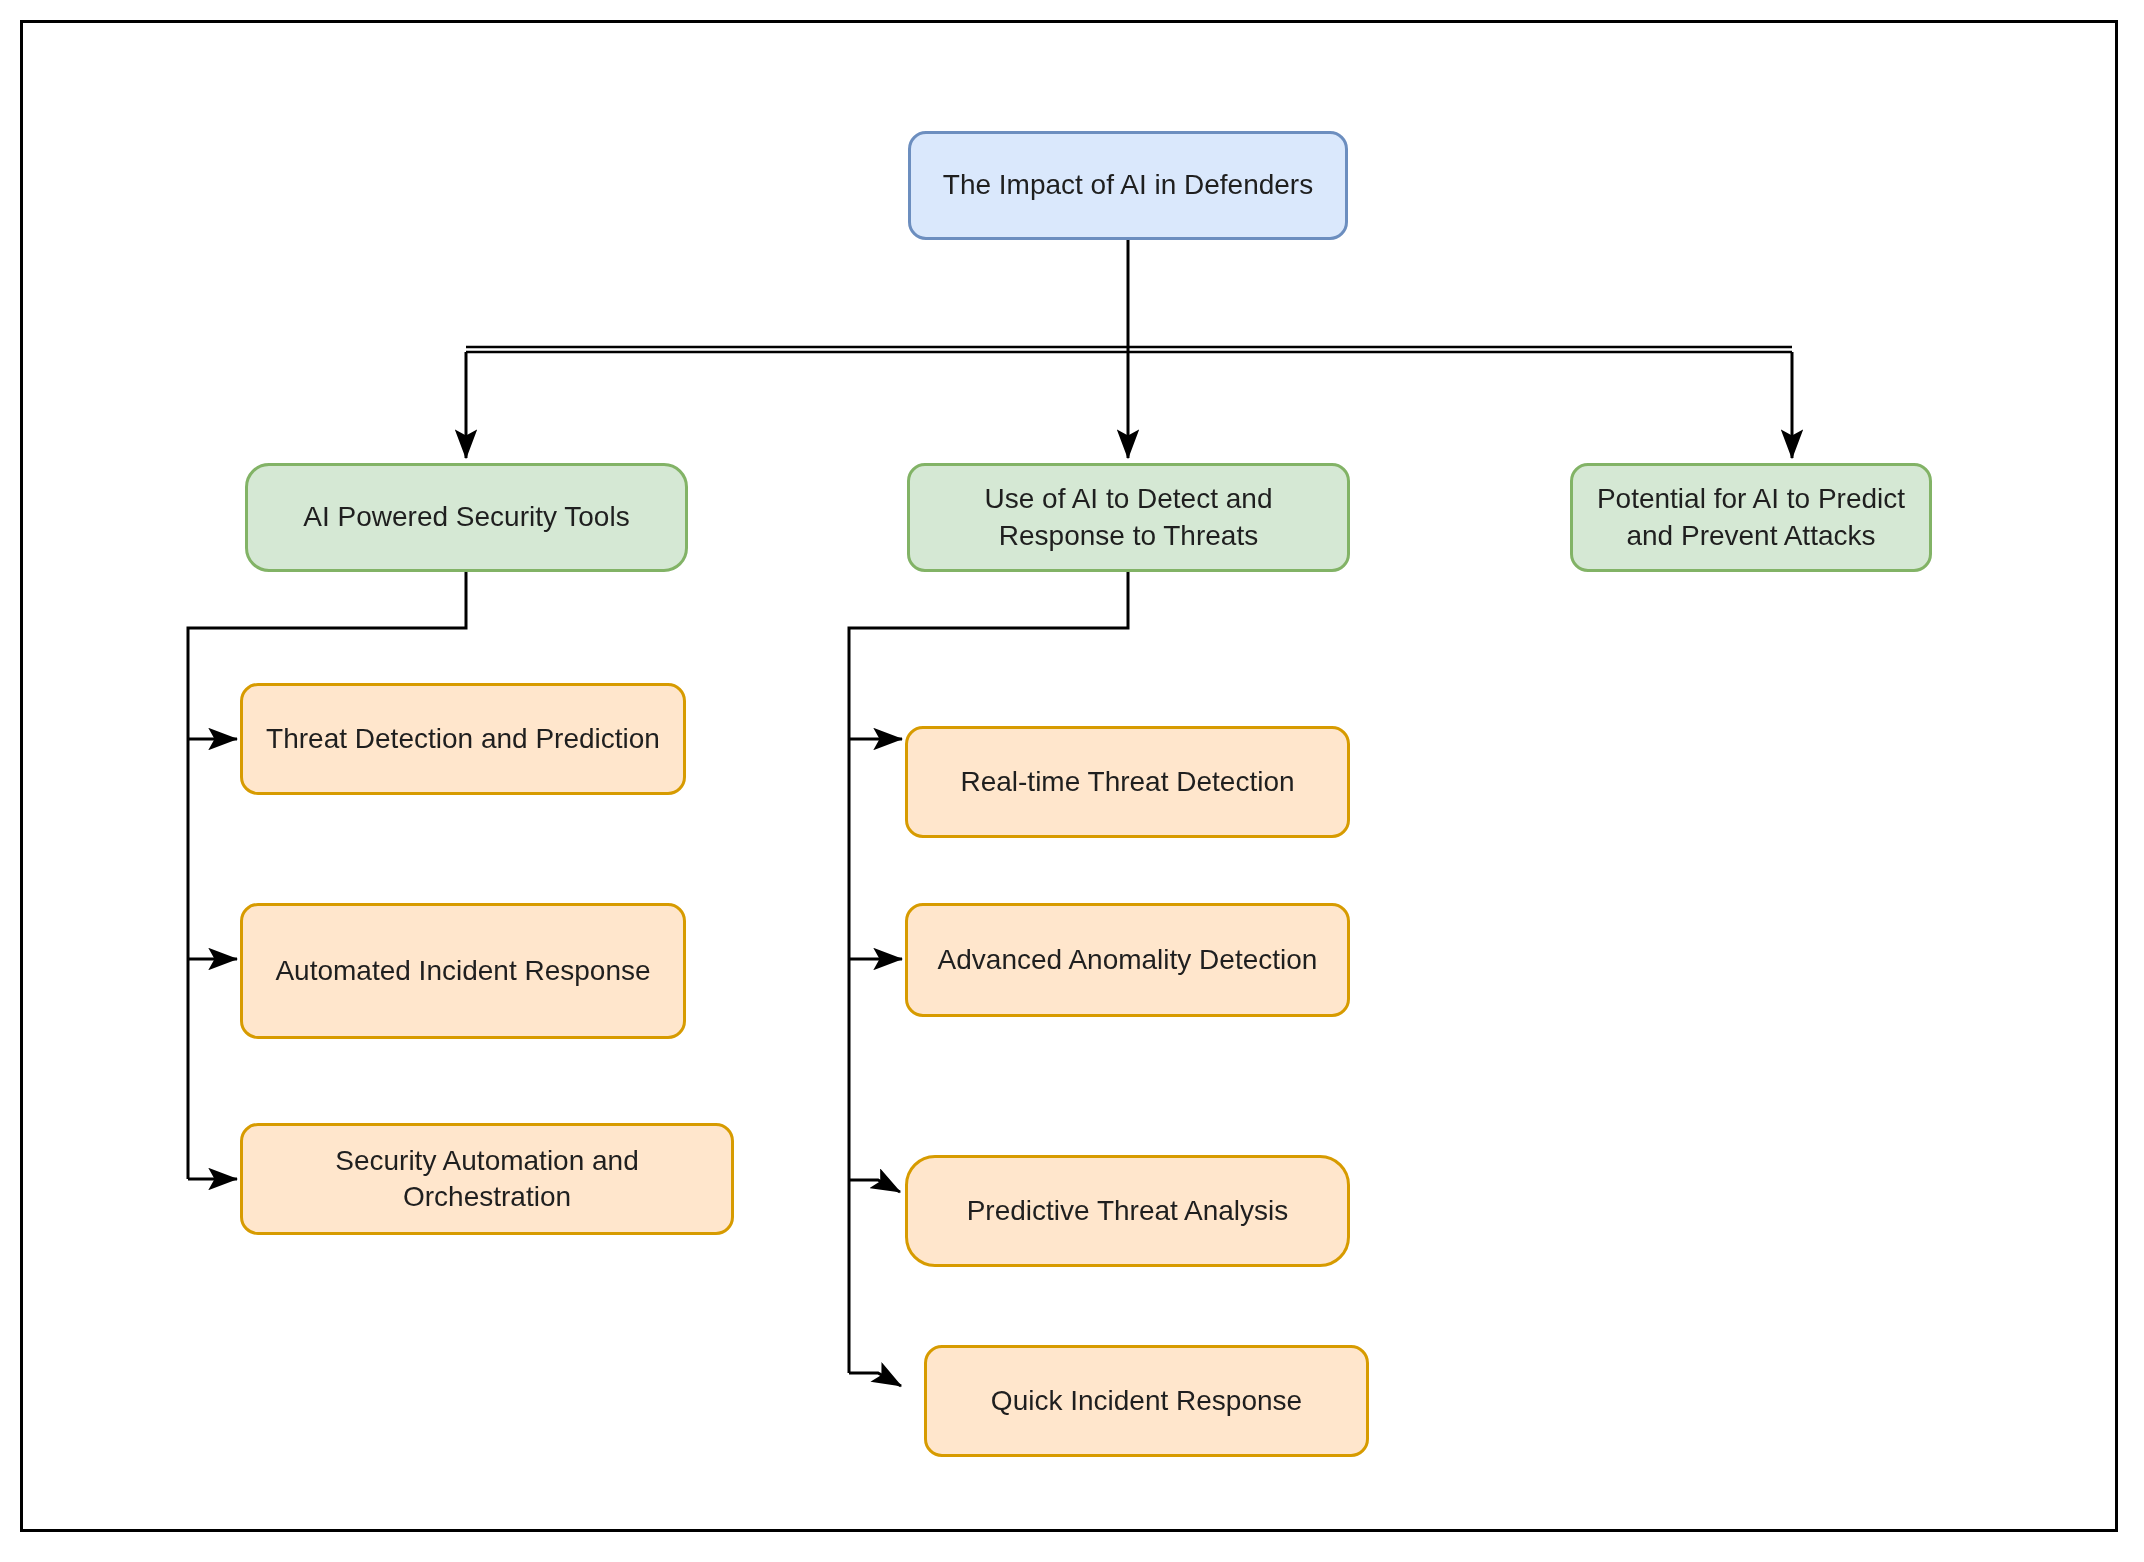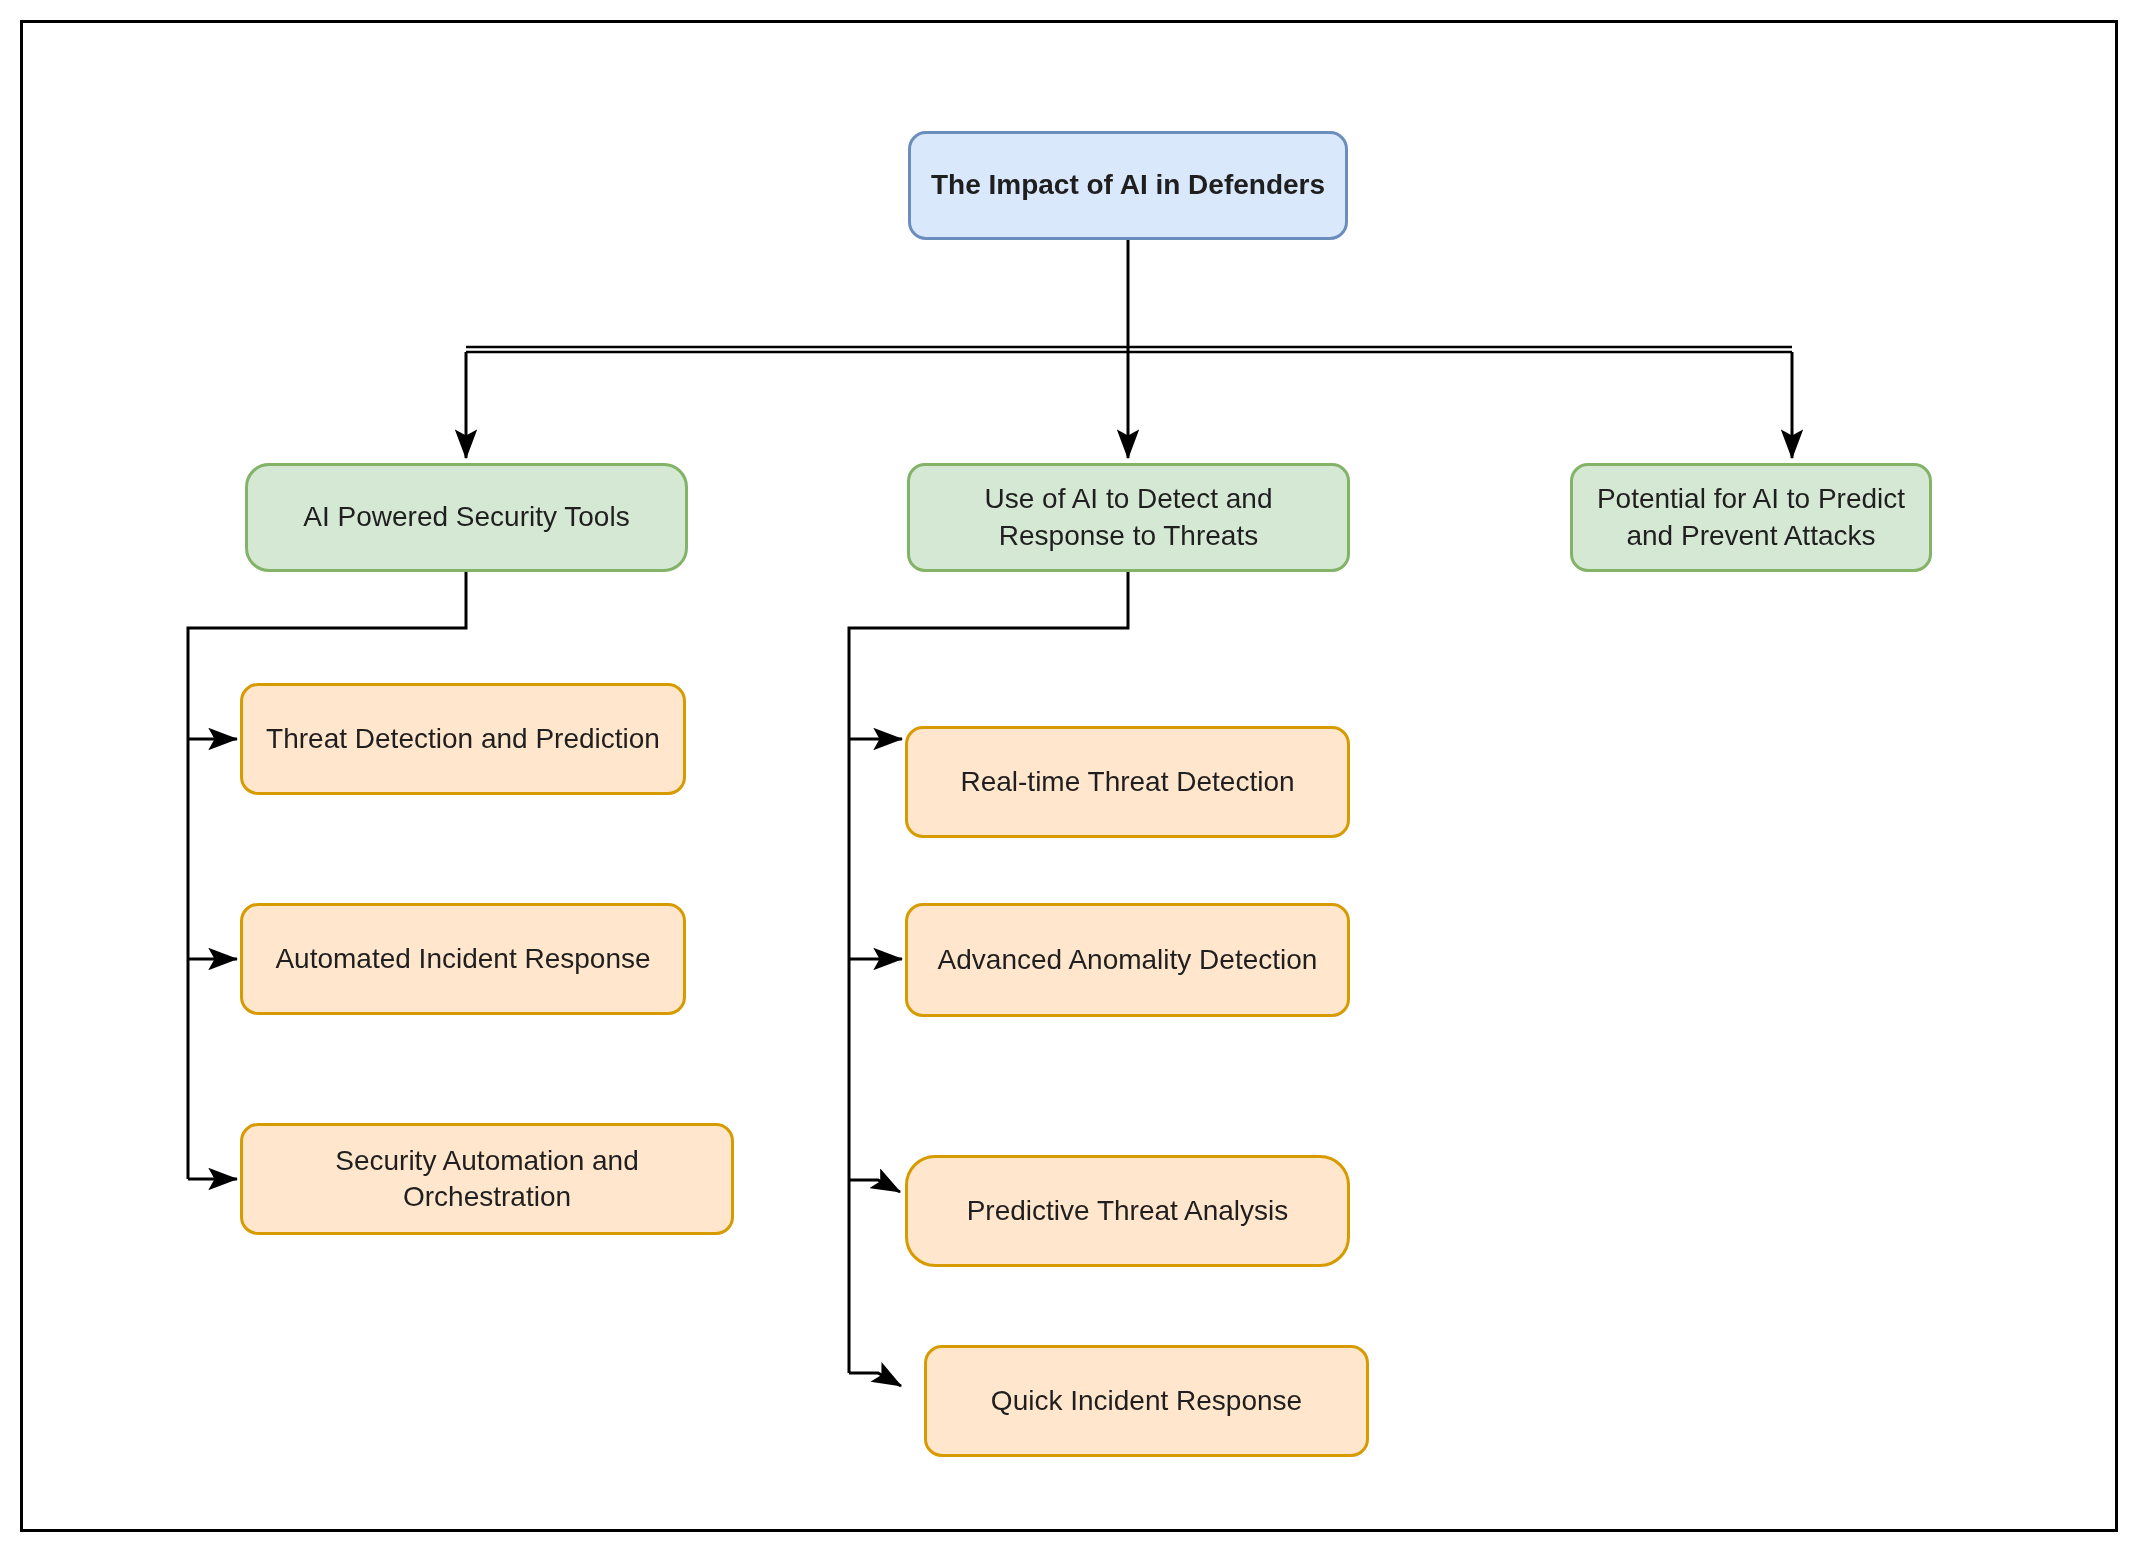--- a/index.html
+++ b/index.html
@@ -26,26 +26,26 @@
     border-radius:18px;
     display:flex;align-items:center;justify-content:center;
     text-align:center;
     font-size:28px;line-height:1.3;color:#1f1f1f;
     padding:4px 10px;
   }
   .node.blue{background:var(--root-fill,#dae8fc);border:3px solid var(--root-stroke,#6c8ebf);}
   .node.green{background:var(--branch-fill,#d5e8d4);border:3px solid var(--branch-stroke,#82b366);}
   .node.orange{background:var(--leaf-fill,#ffe6cc);border:3px solid var(--leaf-stroke,#d79b00);}
 
-  .n-root{left:908px;top:131px;width:440px;height:109px;font-weight:bold;}
+  .n-root{left:908px;top:131px;width:440px;height:109px;}
   .n-g1{left:245px;top:463px;width:443px;height:109px;border-radius:24px;}
   .n-g2{left:907px;top:463px;width:443px;height:109px;}
   .n-g3{left:1570px;top:463px;width:362px;height:109px;padding:4px 2px;}
   .n-l1{left:240px;top:683px;width:446px;height:112px;}
-  .n-l2{left:240px;top:903px;width:446px;height:112px;}
+  .n-l2{left:240px;top:903px;width:446px;height:136px;}
   .n-l3{left:240px;top:1123px;width:494px;height:112px;}
   .n-m1{left:905px;top:683px;width:445px;height:112px;margin-top:43px;}
   .n-m2{left:905px;top:903px;width:445px;height:114px;}
   .n-m3{left:905px;top:1155px;width:445px;height:112px;border-radius:30px;}
   .n-m4{left:905px;top:1345px;width:445px;height:112px;margin-left:19px;}
 </style>
 </head>
 <body>
 
 <div class="canvas">

